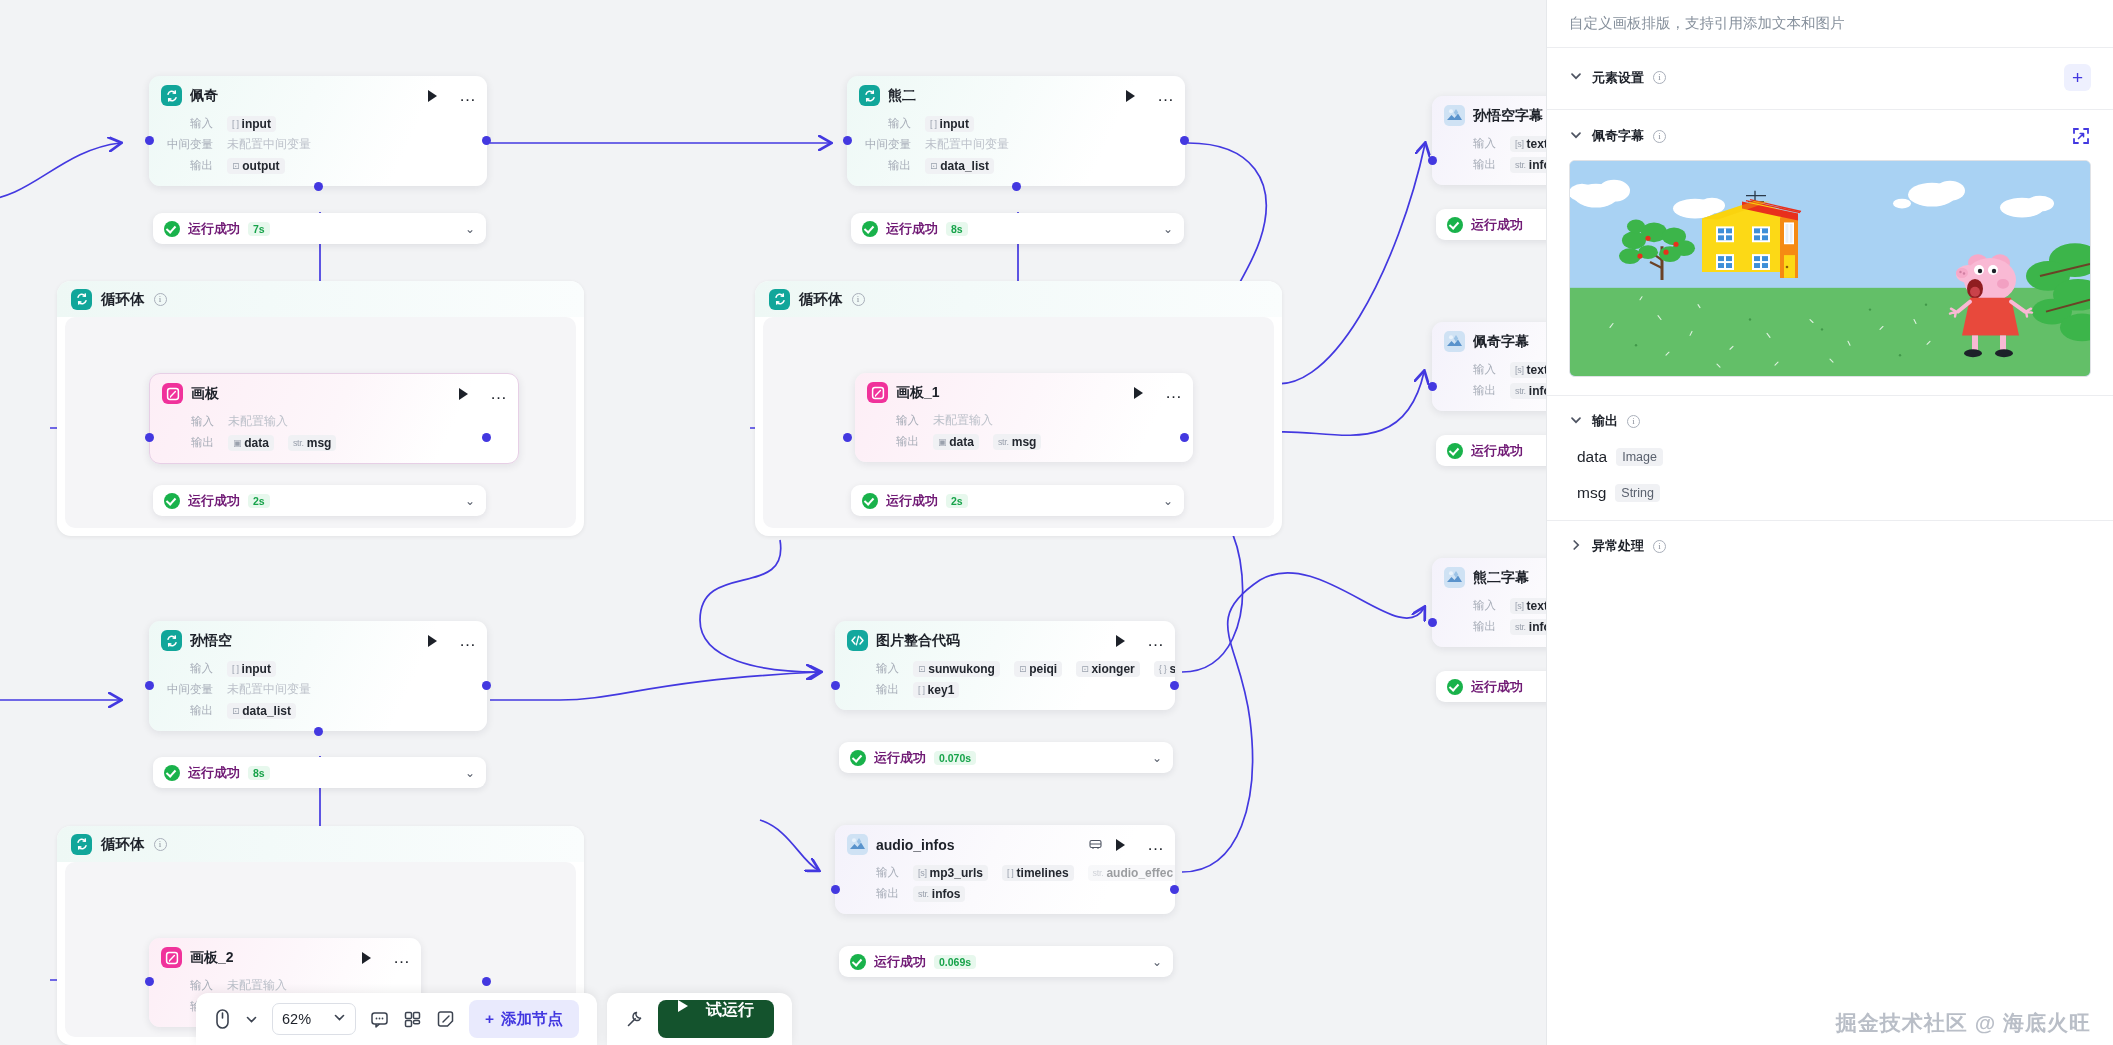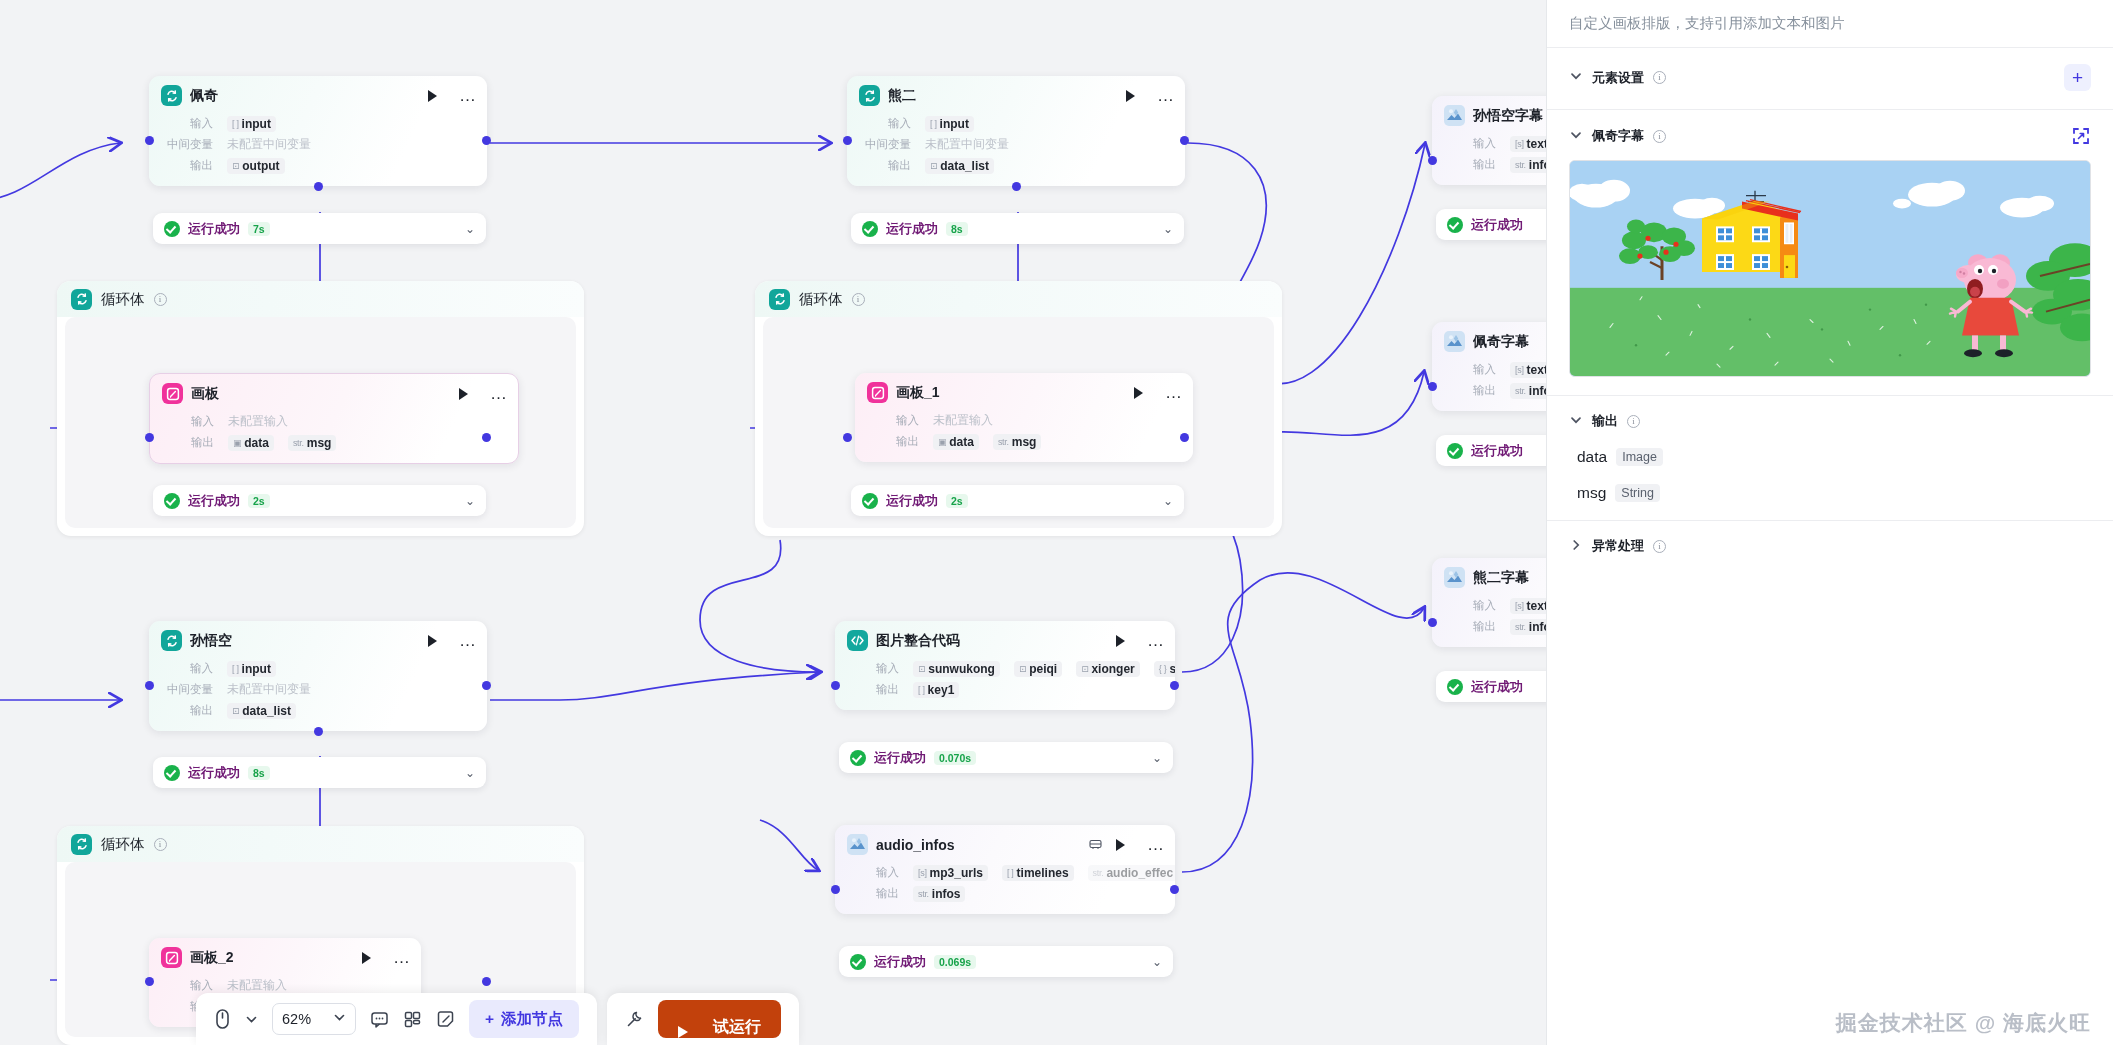--- a/index.html
+++ b/index.html
@@ -32,21 +32,21 @@
     height: 36px;
     display: flex; align-items: center; gap: 9px;
     padding: 0 14px;
     background: linear-gradient(90deg,#eef8f5 0%, #f3faf9 40%, #fafdfd 100%);
   }
   .loop-body {
     position: absolute; left: 8px; right: 8px; top: 36px; bottom: 8px;
     background: #f5f5f7;
     border-radius: 10px;
   }
-  .loop-title { font-size: 14.5px; font-weight: 400; color: #1d2129; }
+  .loop-title { font-size: 14.5px; font-weight: 700; color: #1d2129; }
 
   
   .node {
     position: absolute;
     width: 250px;
     border-radius: 11px;
     box-shadow: 0 2px 8px rgba(20,25,40,.09);
     background: #fff;
     overflow: hidden;
   }
@@ -196,22 +196,22 @@
     font-size: 14.5px; color: #1d2129;
   }
   .tb-ico { color: #3c4350; display:flex; align-items:center; }
   .addnode {
     display:flex; align-items:center; gap: 7px;
     background: #e9eafd; color: #4338e0;
     height: 38px; border-radius: 8px; padding: 0 16px;
     font-size: 15.5px; font-weight: 700;
   }
   .runbtn {
-    display:flex; align-items:flex-end; gap: 25px;
-    background: #c2410c; color: #fff;
+    display:flex; align-items:flex-start; gap: 18px;
+    background: #14532d; color: #fff;
     height: 38px; border-radius: 8px; padding: 0 20px;
     font-size: 16px; font-weight: 700;
   }
   .runbtn .tri { width:0;height:0;border-left:10px solid #fff;border-top:6px solid transparent;border-bottom:6px solid transparent; }
 
   #watermark {
     position: absolute; right: 22px; bottom: 8px;
     font-size: 21px; color: #b9bec7; font-weight: 700;
     letter-spacing: 1px; z-index: 50;
   }

